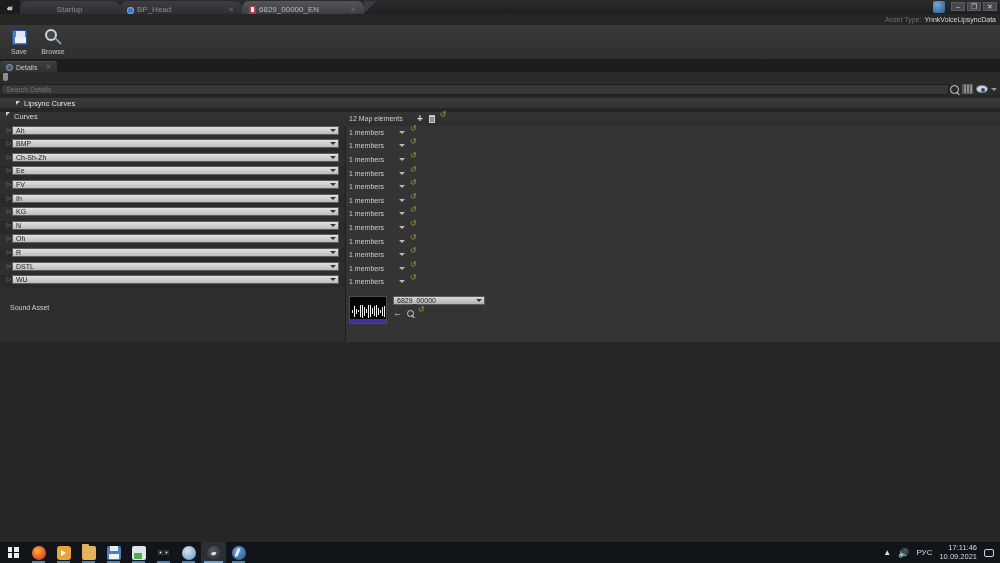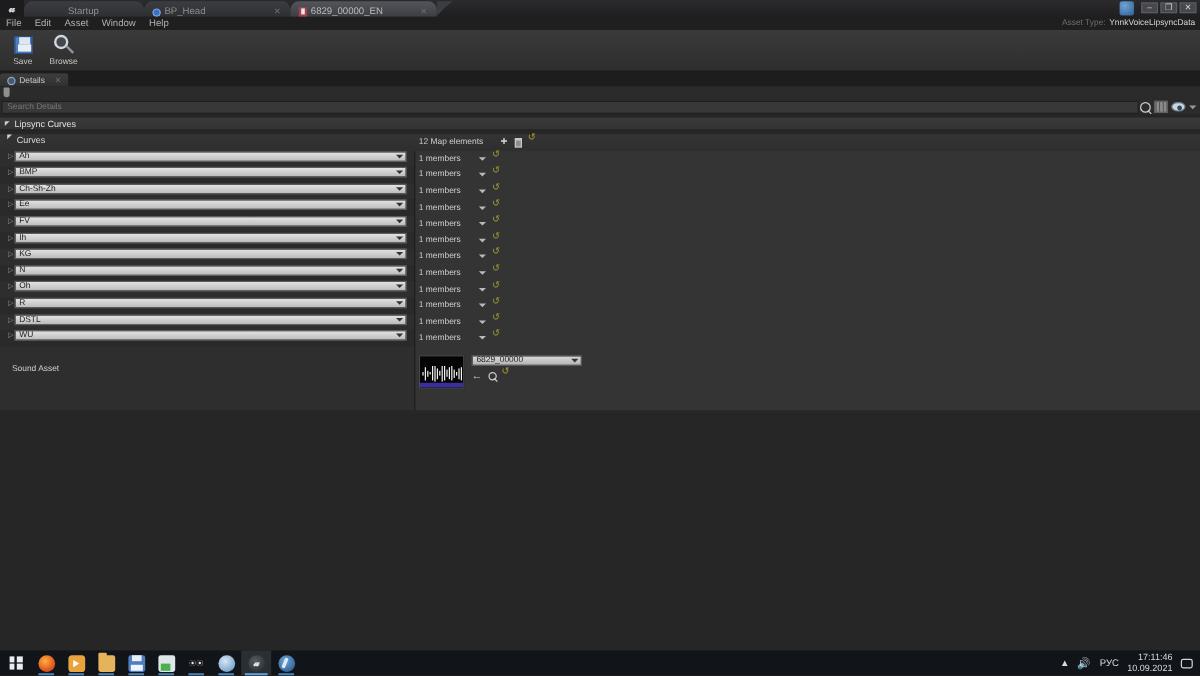--- a/index.html
+++ b/index.html
@@ -111,21 +111,21 @@
     background-size:3px 100%; border:1px solid #5c5c5c;}
   .si-eye { width:12px; height:8px; border-radius:50%/55%; background:#cdd6de; position:relative; border:1px solid #6b7a88;}
   .si-eye:after{content:""; position:absolute; left:4px; top:2px; width:4px; height:4px; border-radius:50%; background:#2f4a68;}
   .si-car { width:0; height:0; border-left:3px solid transparent; border-right:3px solid transparent; border-top:3px solid #9a9a9a;}
 
   
   .cat {
     position:absolute; left:0; width:1000px; height:11px;
     background:linear-gradient(#3a3a3a,#333333);
     border-bottom:1px solid #242424;
-    display:flex; align-items:center; font-size:7.5px; color:#e2e2e2; padding-left:4px; gap:3px;
+    display:flex; align-items:center; font-size:7.5px; color:#e2e2e2; padding-left:16px; gap:3px;
   }
   .cat.lipsync { top:98px; }
   .tri { width:0; height:0; border-left:3px solid #cfcfcf; border-top:2.5px solid transparent; border-bottom:2.5px solid transparent;}
   .tri.open { border:none; width:5px; height:5px; position:relative;}
   .tri.open:after{content:""; position:absolute; left:0; top:0; border-top:4px solid #cfcfcf; border-right:4px solid transparent; }
 
   
   .proptable { position:absolute; left:0; top:112px; width:1000px; }
   .splitcol { position:absolute; left:345px; top:112px; width:1px; height:230px; background:#1e1e1e; }
   .leftbg  { position:absolute; left:0; top:112px; width:345px; height:230px; background:#2e2e2e; }
@@ -237,27 +237,20 @@
     <div class="tab-slant"></div>
 
     <div class="winbtns">
       <div class="trayicon"></div>
       <div class="winbtn">–</div>
       <div class="winbtn">❐</div>
       <div class="winbtn">✕</div>
     </div>
   </div>
 
-  <div class="menubar">
-    <span class="mi">File</span>
-    <span class="mi">Edit</span>
-    <span class="mi">Asset</span>
-    <span class="mi">Window</span>
-    <span class="mi">Help</span>
-  </div>
   <div class="assettype">
     <span class="lbl">Asset Type:</span>
     <span class="val">YnnkVoiceLipsyncData</span>
   </div>
 
   <div class="toolbar">
     <div class="tbtn">
       <span class="ico">
           <span class="floppy"></span>
         </span>

